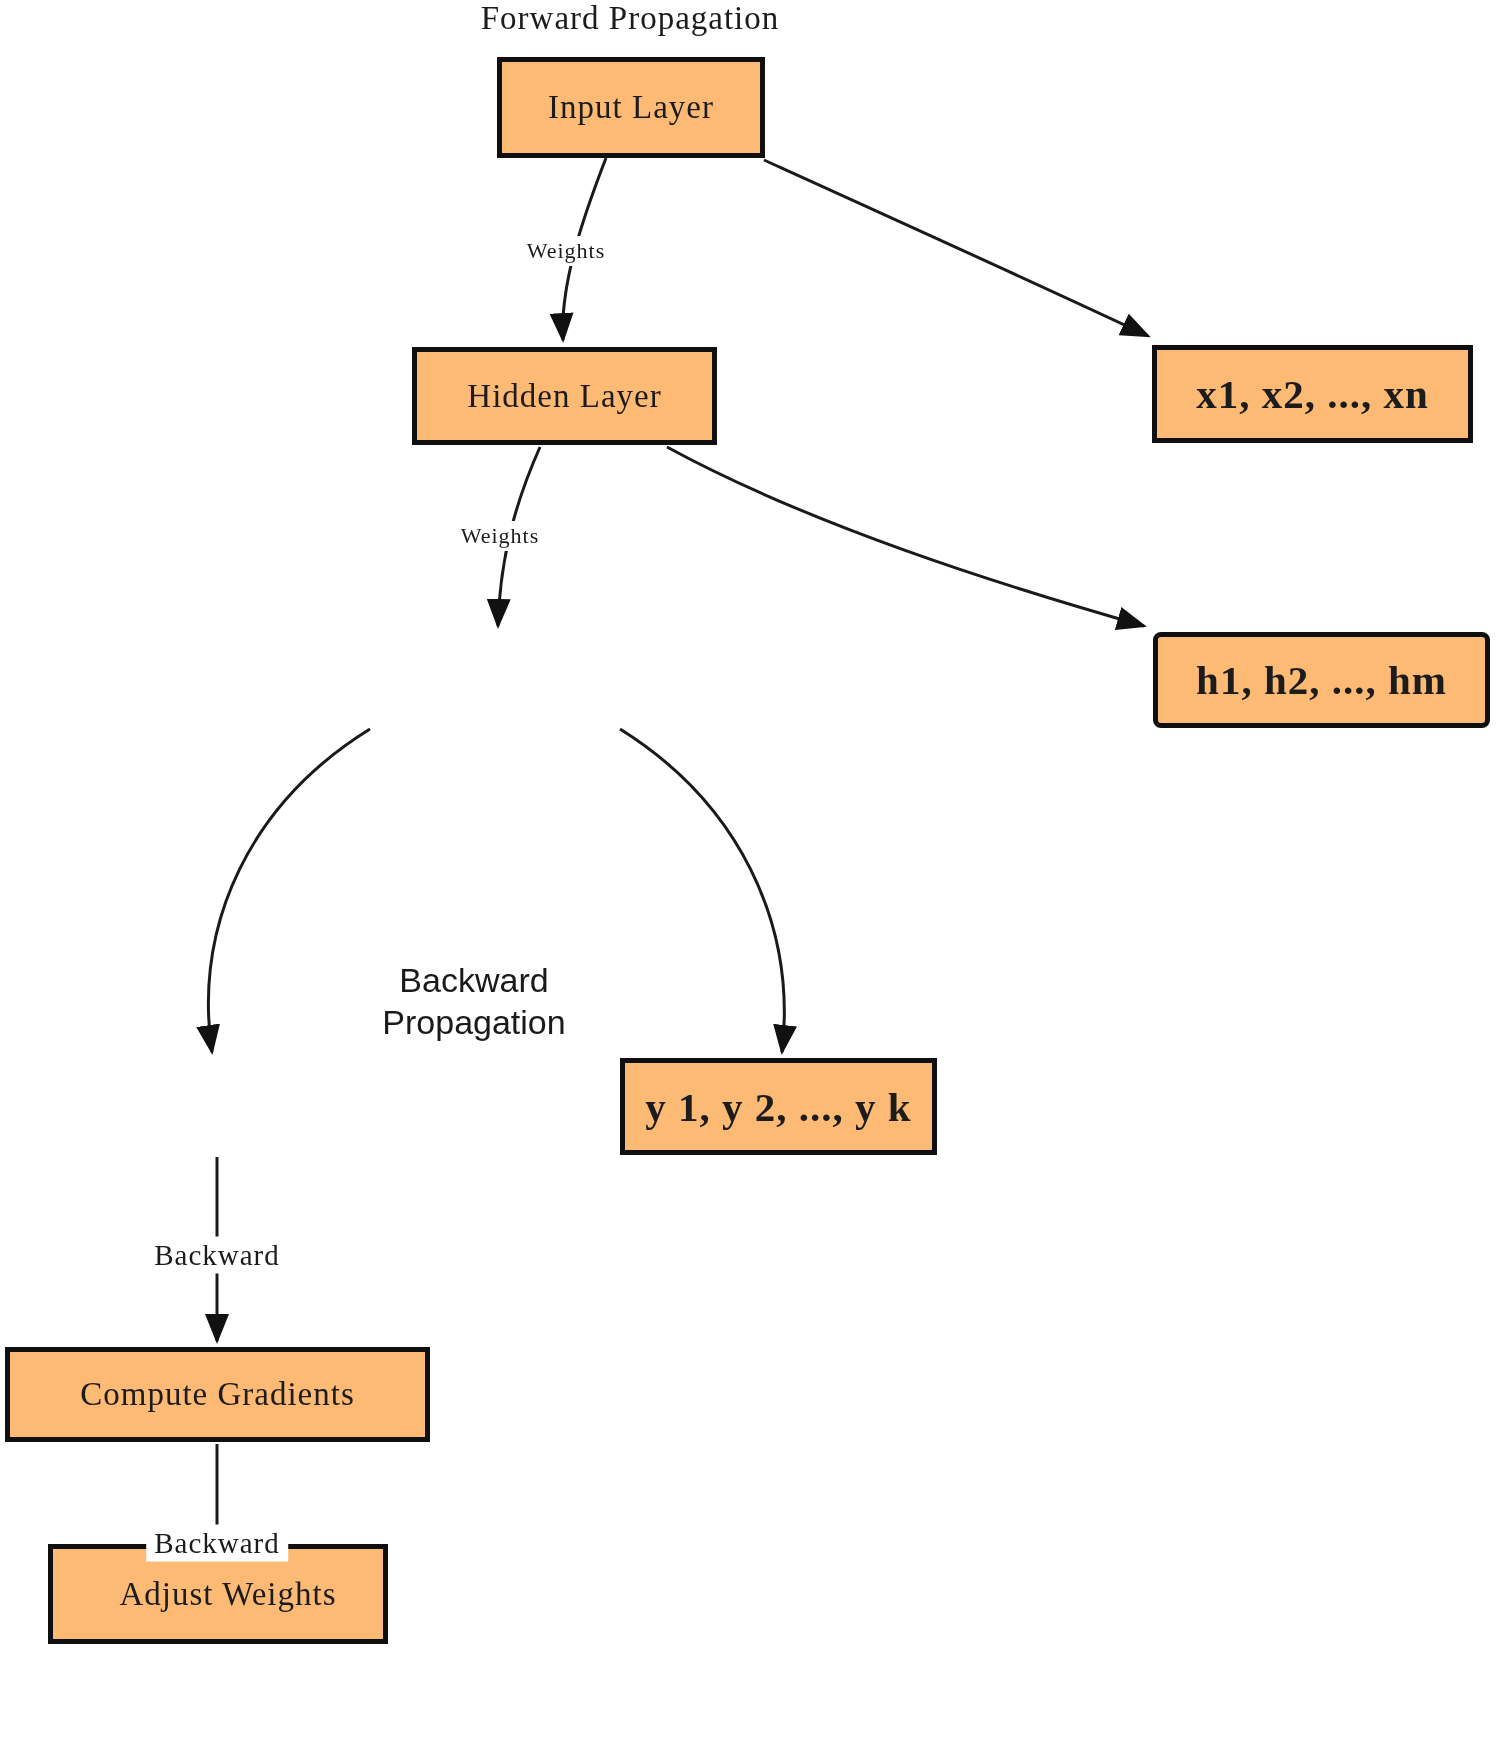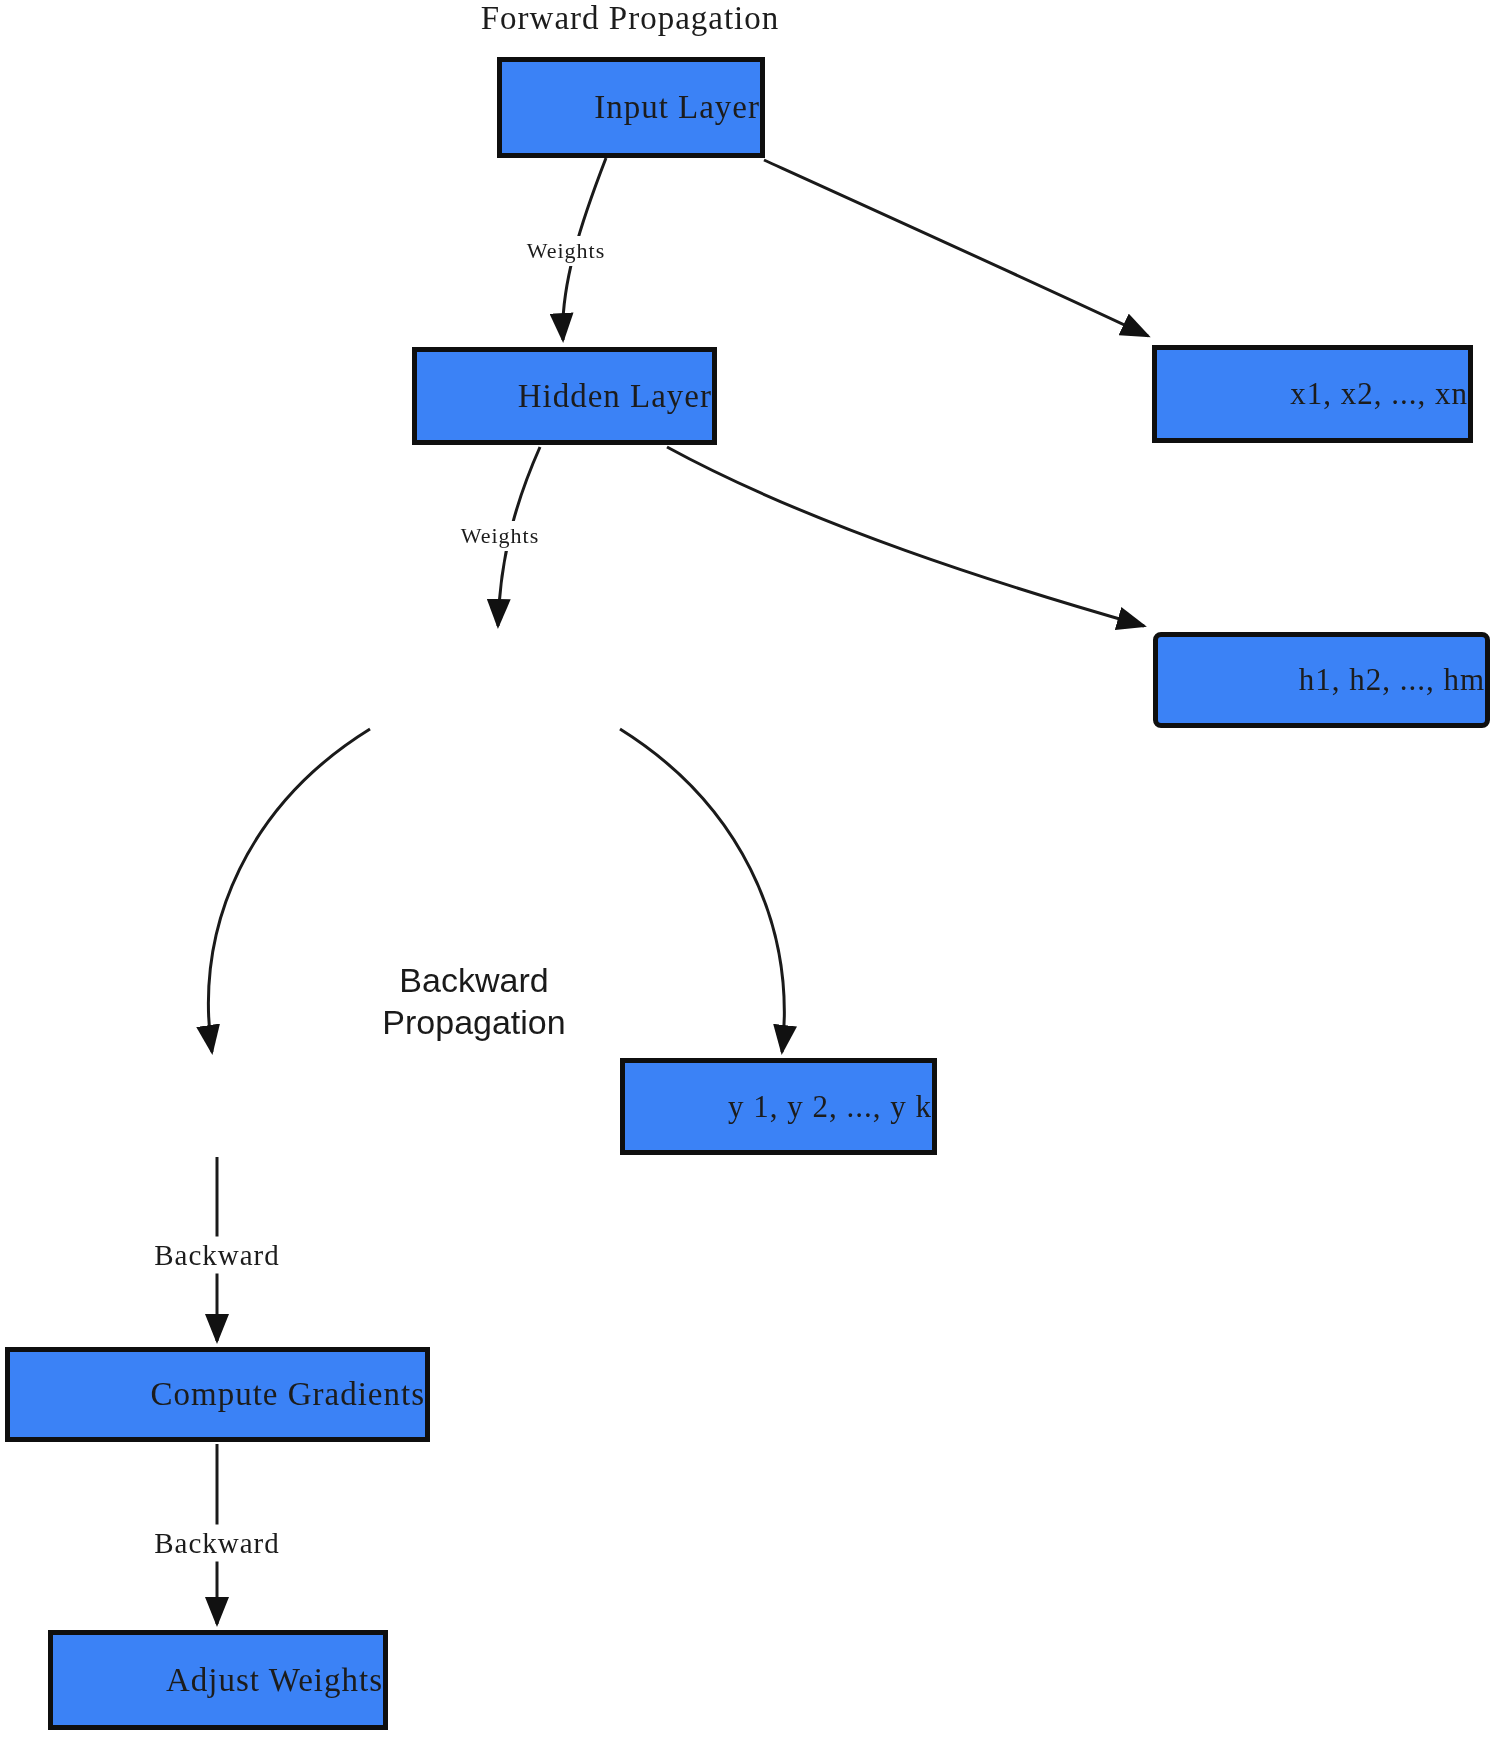--- a/index.html
+++ b/index.html
@@ -24,40 +24,40 @@
   }
   svg.connectors path.edge {
     fill: none;
     stroke: #1a1a1a;
     stroke-width: 3;
   }
   .node {
     position: absolute;
     box-sizing: border-box;
     border: 5px solid #0f0f0f;
-    background: #3b82f6;
+    background: #fdba74;
     display: flex;
     align-items: center;
-    justify-content: flex-end;
+    justify-content: center;
     text-align: center;
     font-size: 33px;
     letter-spacing: 1px;
     white-space: nowrap;
   }
-  .node.value-node { font-size: 31px; }
+  .node.value-node { font-size: 41px; font-weight: bold; }
 
   #node-input     { left: 497px;  top: 57px;   width: 268px; height: 101px; }
   #node-hidden    { left: 412px;  top: 347px;  width: 305px; height: 98px;  }
   #node-xvals     { left: 1152px; top: 345px;  width: 321px; height: 98px;  }
   #node-output    { left: 347px;  top: 632px;  width: 303px; height: 96px;  }
   #node-hvals     { left: 1153px; top: 632px;  width: 337px; height: 96px; border-radius: 8px;  }
   #node-error     { left: 25px;   top: 1058px; width: 378px; height: 97px;  }
   #node-yvals     { left: 620px;  top: 1058px; width: 317px; height: 97px;  }
   #node-gradients { left: 5px;    top: 1347px; width: 425px; height: 95px;  }
-  #node-adjust    { left: 48px;   top: 1630px; width: 340px; height: 100px; padding-left: 20px; }
+  #node-adjust    { left: 48px;   top: 1544px; width: 340px; height: 100px; padding-left: 20px; }
 
   .diagram-title {
     position: absolute;
     left: 630px;
     top: 18px;
     transform: translate(-50%, -50%);
     font-size: 33px;
     letter-spacing: 1px;
     white-space: nowrap;
   }

